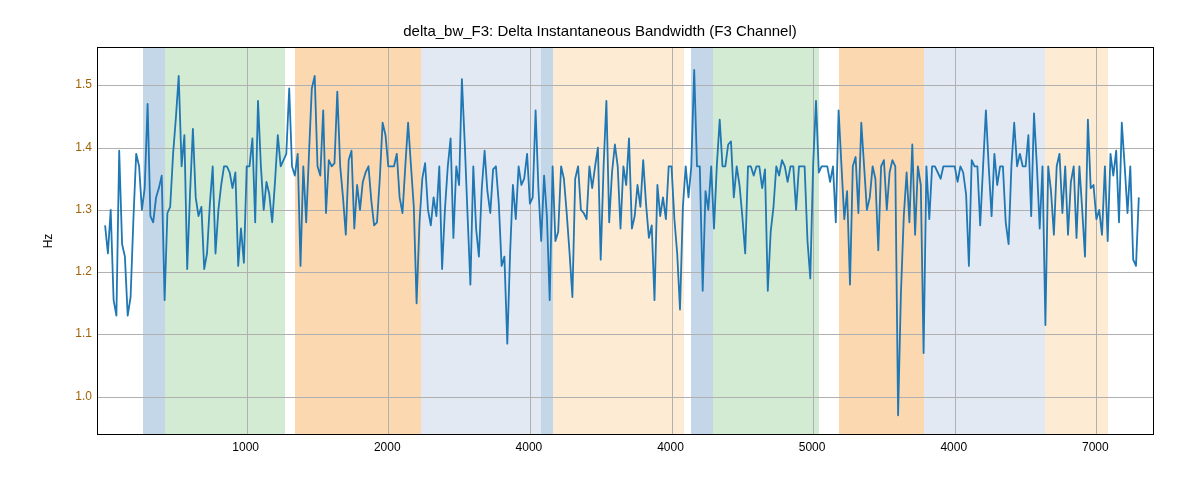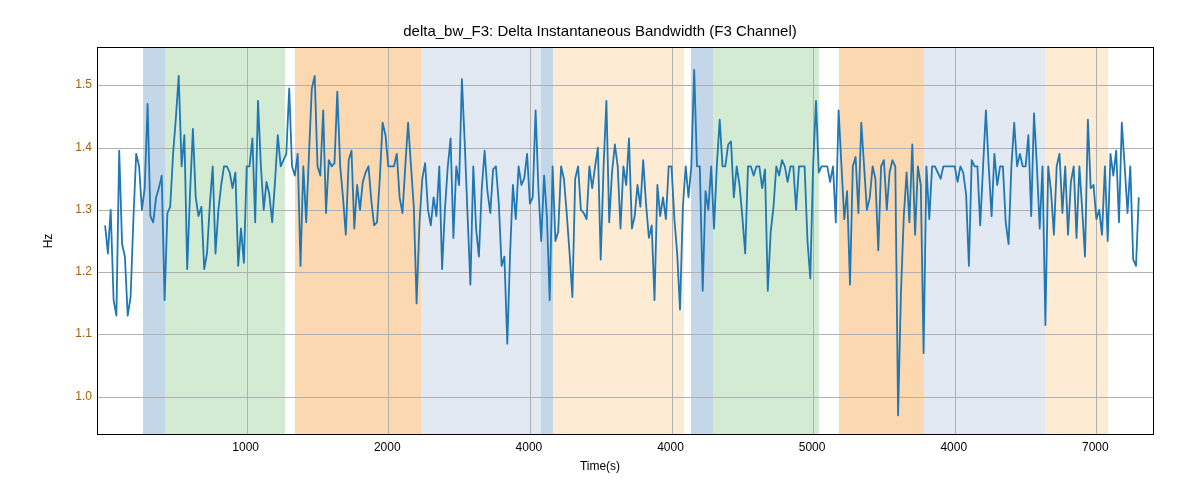--- a/index.html
+++ b/index.html
@@ -132,21 +132,20 @@
       <div class="gridline-h" style="top: 286.387px;"></div>
       <div class="gridline-h" style="top: 224.129px;"></div>
       <div class="gridline-h" style="top: 161.871px;"></div>
       <div class="gridline-h" style="top: 99.6129px;"></div>
       <div class="gridline-h" style="top: 37.3548px;"></div>
       <svg class="line" id="svg" viewBox="0 0 1055 386" preserveAspectRatio="none">
       <path id="series-path" class="series-line" d="M7.1,177.4L9.9,205.5L12.7,161.9L15.6,252.1L18.4,267.7L21.2,102.7L24.1,196.1L26.9,208.6L29.7,267.7L32.6,249.0L35.4,171.2L38.2,105.8L41.1,118.3L43.9,161.9L46.7,140.1L49.6,56.0L52.4,168.1L55.2,174.3L58.1,149.4L60.9,140.1L63.7,127.6L66.6,252.1L69.4,165.0L72.2,158.8L75.1,105.8L77.9,69.7L80.7,28.0L83.6,118.3L86.4,87.2L89.2,221.0L92.0,146.3L94.9,80.9L97.7,149.4L100.5,168.1L103.4,158.8L106.2,221.0L109.0,205.5L111.9,155.6L114.7,118.3L117.5,205.5L120.4,161.9L123.2,137.0L126.0,118.3L128.9,118.3L131.7,124.5L134.5,140.1L137.4,124.5L140.2,217.9L143.0,180.5L145.9,214.8L148.7,118.3L151.5,118.3L154.4,90.3L157.2,174.3L160.0,52.9L162.9,118.3L165.7,161.9L168.5,133.9L171.3,146.3L174.2,174.3L177.0,133.9L179.8,87.2L182.7,118.3L185.5,112.1L188.3,105.8L191.2,40.5L194.0,118.3L196.8,127.6L199.7,105.8L202.5,217.9L205.3,118.3L208.2,174.3L211.0,105.8L213.8,40.5L216.7,28.0L219.5,118.3L222.3,127.6L225.2,62.3L228.0,165.0L230.8,112.1L233.7,118.3L236.5,115.2L239.3,43.6L242.2,118.3L245.0,149.4L247.8,186.8L250.7,112.1L253.5,102.7L256.3,180.5L259.1,137.0L262.0,161.9L264.8,133.9L267.6,124.5L270.5,118.3L273.3,152.5L276.1,177.4L279.0,174.3L281.8,130.7L284.6,74.7L287.5,87.2L290.3,118.3L293.1,118.3L296.0,118.3L298.8,105.8L301.6,149.4L304.5,165.0L307.3,118.3L310.1,74.7L313.0,118.3L315.8,158.8L318.6,255.3L321.5,174.3L324.3,130.7L327.1,115.2L330.0,161.9L332.8,177.4L335.6,149.4L338.4,168.1L341.3,118.3L344.1,221.0L346.9,161.9L349.8,118.3L352.6,90.3L355.4,189.9L358.3,118.3L361.1,137.0L363.9,31.1L366.8,96.5L369.6,168.1L372.4,236.6L375.3,118.3L378.1,180.5L380.9,208.6L383.8,140.1L386.6,102.7L389.4,143.2L392.3,165.0L395.1,121.4L397.9,118.3L400.8,155.6L403.6,217.9L406.4,208.6L409.3,295.7L412.1,205.5L414.9,137.0L417.8,171.2L420.6,118.3L423.4,137.0L426.2,130.7L429.1,105.8L431.9,155.6L434.7,149.4L437.6,62.3L440.4,140.1L443.2,193.0L446.1,127.6L448.9,168.1L451.7,252.1L454.6,118.3L457.4,193.0L460.2,183.7L463.1,118.3L465.9,130.7L468.7,165.0L471.6,205.5L474.4,249.0L477.2,130.7L480.1,118.3L482.9,161.9L485.7,165.0L488.6,171.2L491.4,118.3L494.2,140.1L497.1,118.3L499.9,99.6L502.7,211.7L505.6,118.3L508.4,52.9L511.2,174.3L514.0,124.5L516.9,96.5L519.7,118.3L522.5,180.5L525.4,118.3L528.2,137.0L531.0,90.3L533.9,180.5L536.7,168.1L539.5,137.0L542.4,158.8L545.2,112.1L548.0,155.6L550.9,189.9L553.7,177.4L556.5,252.1L559.4,137.0L562.2,168.1L565.0,149.4L567.9,171.2L570.7,118.3L573.5,118.3L576.4,171.2L579.2,205.5L582.0,261.5L584.9,158.8L587.7,118.3L590.5,149.4L593.3,118.3L596.2,21.8L599.0,118.3L601.8,118.3L604.7,242.8L607.5,143.2L610.3,161.9L613.2,118.3L616.0,180.5L618.8,118.3L621.7,71.6L624.5,118.3L627.3,118.3L630.2,96.5L633.0,93.4L635.8,149.4L638.7,118.3L641.5,137.0L644.3,168.1L647.2,205.5L650.0,118.3L652.8,118.3L655.7,127.6L658.5,118.3L661.3,118.3L664.2,140.1L667.0,121.4L669.8,242.8L672.7,183.7L675.5,158.8L678.3,118.3L681.1,127.6L684.0,112.1L686.8,118.3L689.6,133.9L692.5,118.3L695.3,118.3L698.1,161.9L701.0,118.3L703.8,118.3L706.6,118.3L709.5,193.0L712.3,230.4L715.1,118.3L718.0,52.9L720.8,124.5L723.6,118.3L726.5,118.3L729.3,118.3L732.1,133.9L735.0,118.3L737.8,174.3L740.6,62.3L743.5,118.3L746.3,171.2L749.1,143.2L752.0,236.6L754.8,118.3L757.6,109.0L760.4,165.0L763.3,74.7L766.1,118.3L768.9,161.9L771.8,149.4L774.6,118.3L777.4,130.7L780.3,202.3L783.1,118.3L785.9,112.1L788.8,161.9L791.6,124.5L794.4,112.1L797.3,118.3L800.1,367.3L802.9,245.9L805.8,168.1L808.6,124.5L811.4,174.3L814.3,96.5L817.1,186.8L819.9,118.3L822.8,137.0L825.6,305.1L828.4,118.3L831.3,171.2L834.1,118.3L836.9,118.3L839.8,124.5L842.6,130.7L845.4,118.3L848.2,118.3L851.1,118.3L853.9,118.3L856.7,118.3L859.6,133.9L862.4,118.3L865.2,124.5L868.1,146.3L870.9,217.9L873.7,112.1L876.6,118.3L879.4,118.3L882.2,177.4L885.1,118.3L887.9,62.3L890.7,118.3L893.6,168.1L896.4,105.8L899.2,137.0L902.1,118.3L904.9,118.3L907.7,174.3L910.6,196.1L913.4,118.3L916.2,74.7L919.1,118.3L921.9,105.8L924.7,118.3L927.6,118.3L930.4,87.2L933.2,168.1L936.0,65.4L938.9,118.3L941.7,180.5L944.5,118.3L947.4,277.0L950.2,118.3L953.0,143.2L955.9,186.8L958.7,118.3L961.5,105.8L964.4,165.0L967.2,118.3L970.0,186.8L972.9,133.9L975.7,118.3L978.5,189.9L981.4,118.3L984.2,161.9L987.0,208.6L989.9,71.6L992.7,140.1L995.5,137.0L998.4,171.2L1001.2,161.9L1004.0,186.8L1006.9,118.3L1009.7,193.0L1012.5,105.8L1015.3,127.6L1018.2,102.7L1021.0,174.3L1023.8,74.7L1026.7,118.3L1029.5,165.0L1032.3,118.3L1035.2,211.7L1038.0,217.9L1040.8,149.4"></path>
     </svg>
     </div>
   <div class="ylabel">Hz</div>
-  <div class="xlabel">Time(s)</div>
 <div class="xtick" style="left: 245.691px;">1000</div>
     <div class="xtick" style="left: 387.302px;">2000</div>
     <div class="xtick" style="left: 528.913px;">4000</div>
     <div class="xtick" style="left: 670.523px;">4000</div>
     <div class="xtick" style="left: 812.134px;">5000</div>
     <div class="xtick" style="left: 953.745px;">4000</div>
     <div class="xtick" style="left: 1095.36px;">7000</div>
     <div class="ytick" style="top: 395.645px;">1.0</div>
     <div class="ytick" style="top: 333.387px;">1.1</div>
     <div class="ytick" style="top: 271.129px;">1.2</div>

